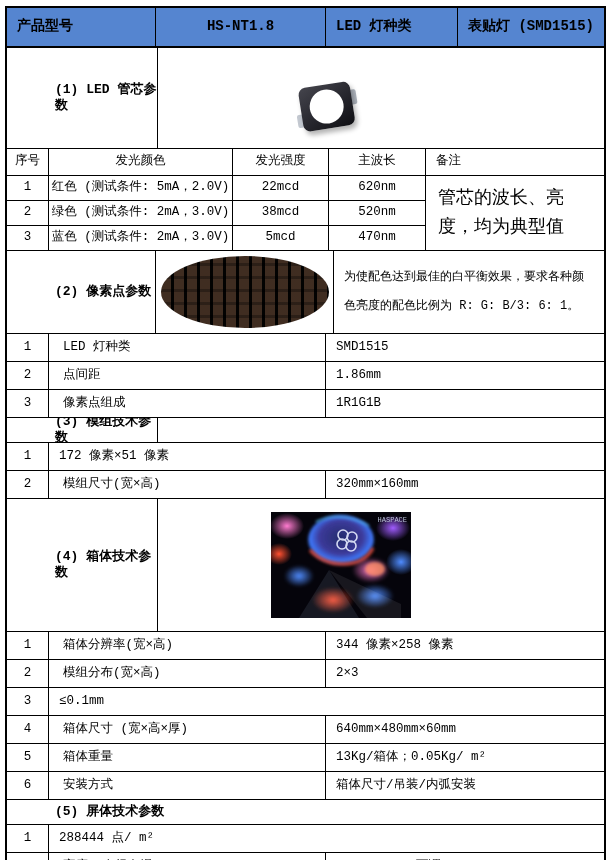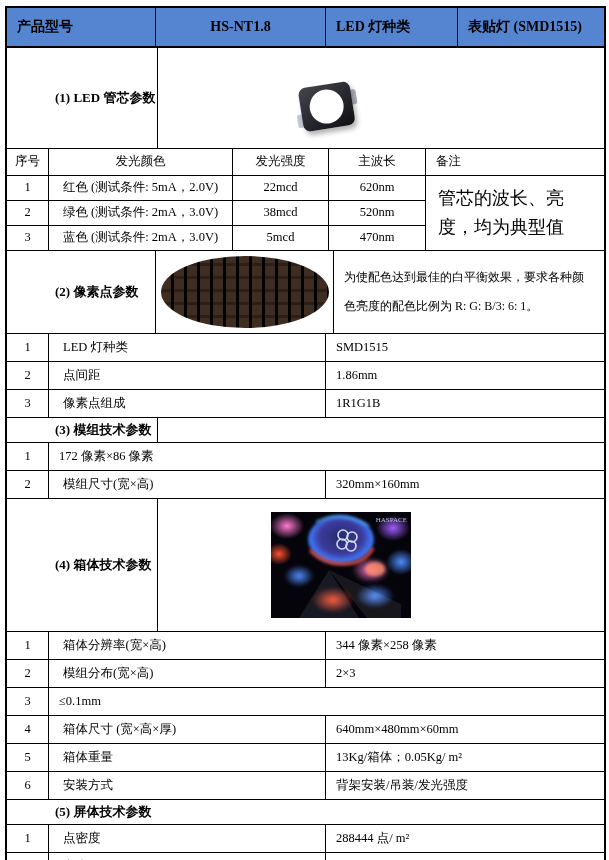--- a/index.html
+++ b/index.html
@@ -1,17 +1,17 @@
 <!DOCTYPE html>
 <html style="--header-bg: #5585D0;"><head>
 <meta charset="utf-8">
 <style>
   html,body{margin:0;padding:0;background:#ffffff;}
   .page{width:609px;height:860px;background:#ffffff;box-sizing:border-box;padding:6px 0 0 5px;
-        font-family:Liberation Serif, serif;color:#000;}
+        font-family:Liberation Mono, monospace;color:#000;}
   .sheet{width:601px;box-sizing:border-box;border:2px solid #000;background:#fff;}
 
   .band{display:flex;border-top:1px solid #000;}
   .band:first-child{border-top:0;}
   .cell{box-sizing:border-box;border-right:1px solid #000;display:flex;align-items:center;overflow:hidden;font-size:12.5px;line-height:1.25;}
   .cell.last{border-right:0;flex:1;}
 
   
   .header-band{height:38px;background:var(--header-bg,#5585D0);border-bottom:1px solid #000;}
   .s1-band{height:100px;}
@@ -152,21 +152,21 @@
       <div class="cell c-label">像素点组成</div>
       <div class="cell last pl10">1R1G1B</div>
     </div>
 
     <div class="band sec-title-band">
       <div class="cell w-sec pl8 bold fs13">(3) 模组技术参数</div>
       <div class="cell last"></div>
     </div>
     <div class="band spec-row">
       <div class="cell c-no">1</div>
-      <div class="cell last pl10">172 像素×86 像素</div>
+      <div class="cell last pl10">172 像素×51 像素</div>
     </div>
     <div class="band spec-row">
       <div class="cell c-no">2</div>
       <div class="cell c-label">模组尺寸(宽×高)</div>
       <div class="cell last pl10">320mm×160mm</div>
     </div>
 
     <div class="band s4-band">
       <div class="cell w-sec pl8 bold fs13">(4) 箱体技术参数</div>
       <div class="cell last img-cell">
@@ -246,29 +246,28 @@
       <div class="cell last pl10">640mm×480mm×60mm</div>
     </div>
     <div class="band spec-row">
       <div class="cell c-no">5</div>
       <div class="cell c-label">箱体重量</div>
       <div class="cell last pl10">13Kg/箱体；0.05Kg/ m²</div>
     </div>
     <div class="band spec-row">
       <div class="cell c-no">6</div>
       <div class="cell c-label">安装方式</div>
-      <div class="cell last pl10">背架安装/吊装/发光强度</div>
+      <div class="cell last pl10">箱体尺寸/吊装/内弧安装</div>
     </div>
 
     <div class="band sec-title-full">
       <div class="cell last pl8 bold fs13">(5) 屏体技术参数</div>
     </div>
     <div class="band spec-row">
       <div class="cell c-no">1</div>
-      <div class="cell c-label">点密度</div>
       <div class="cell last pl10">288444 点/ m²</div>
     </div>
     <div class="band spec-row">
       <div class="cell c-no">2</div>
       <div class="cell c-label">亮度 (白场色温 6500K)</div>
       <div class="cell last pl10">≥600cd/㎡ (可调)</div>
     </div>
 
   </div>
 </div>

